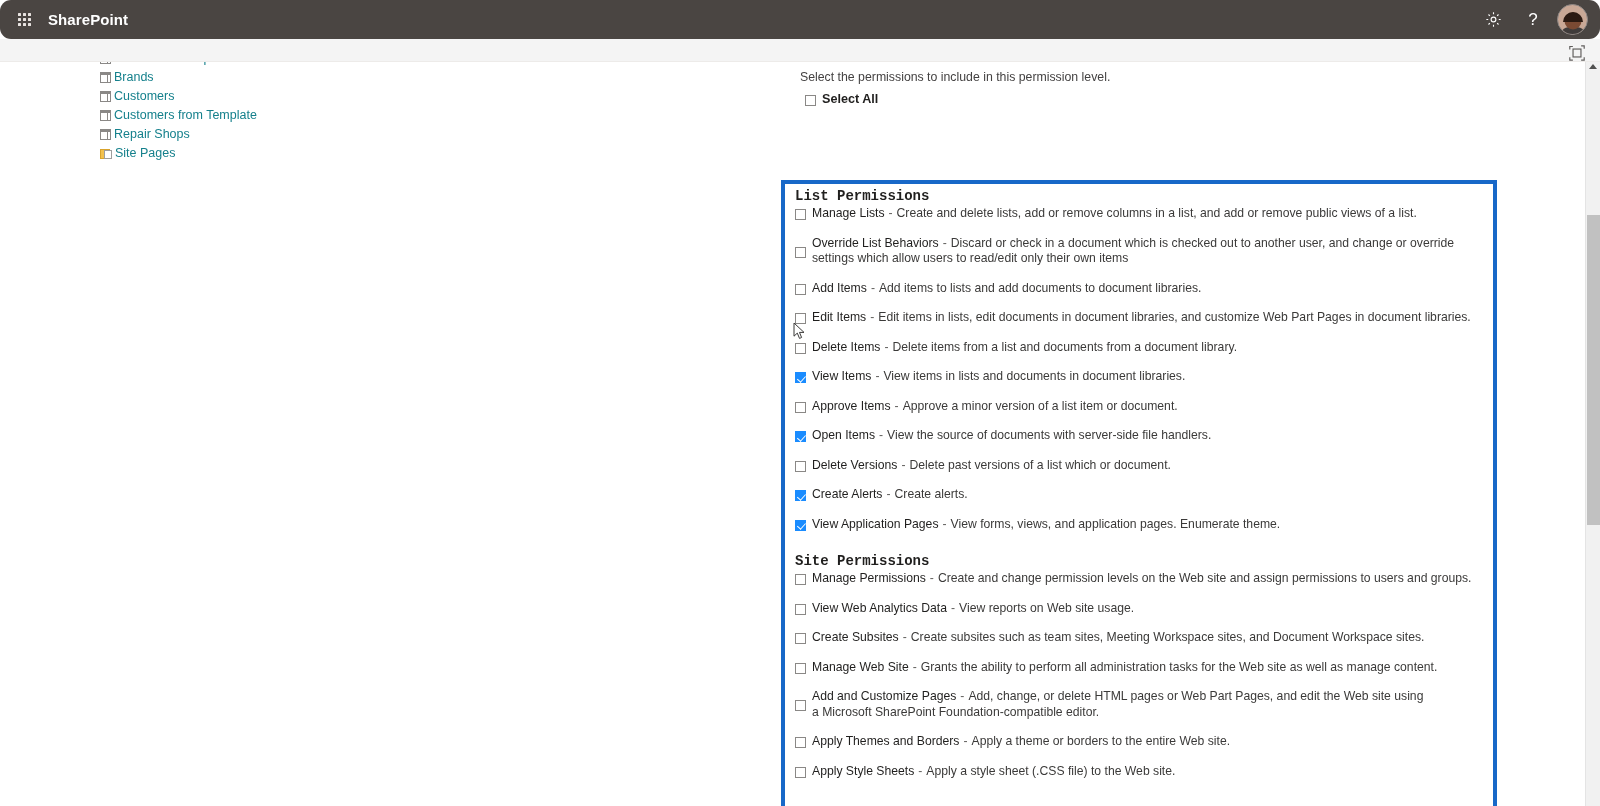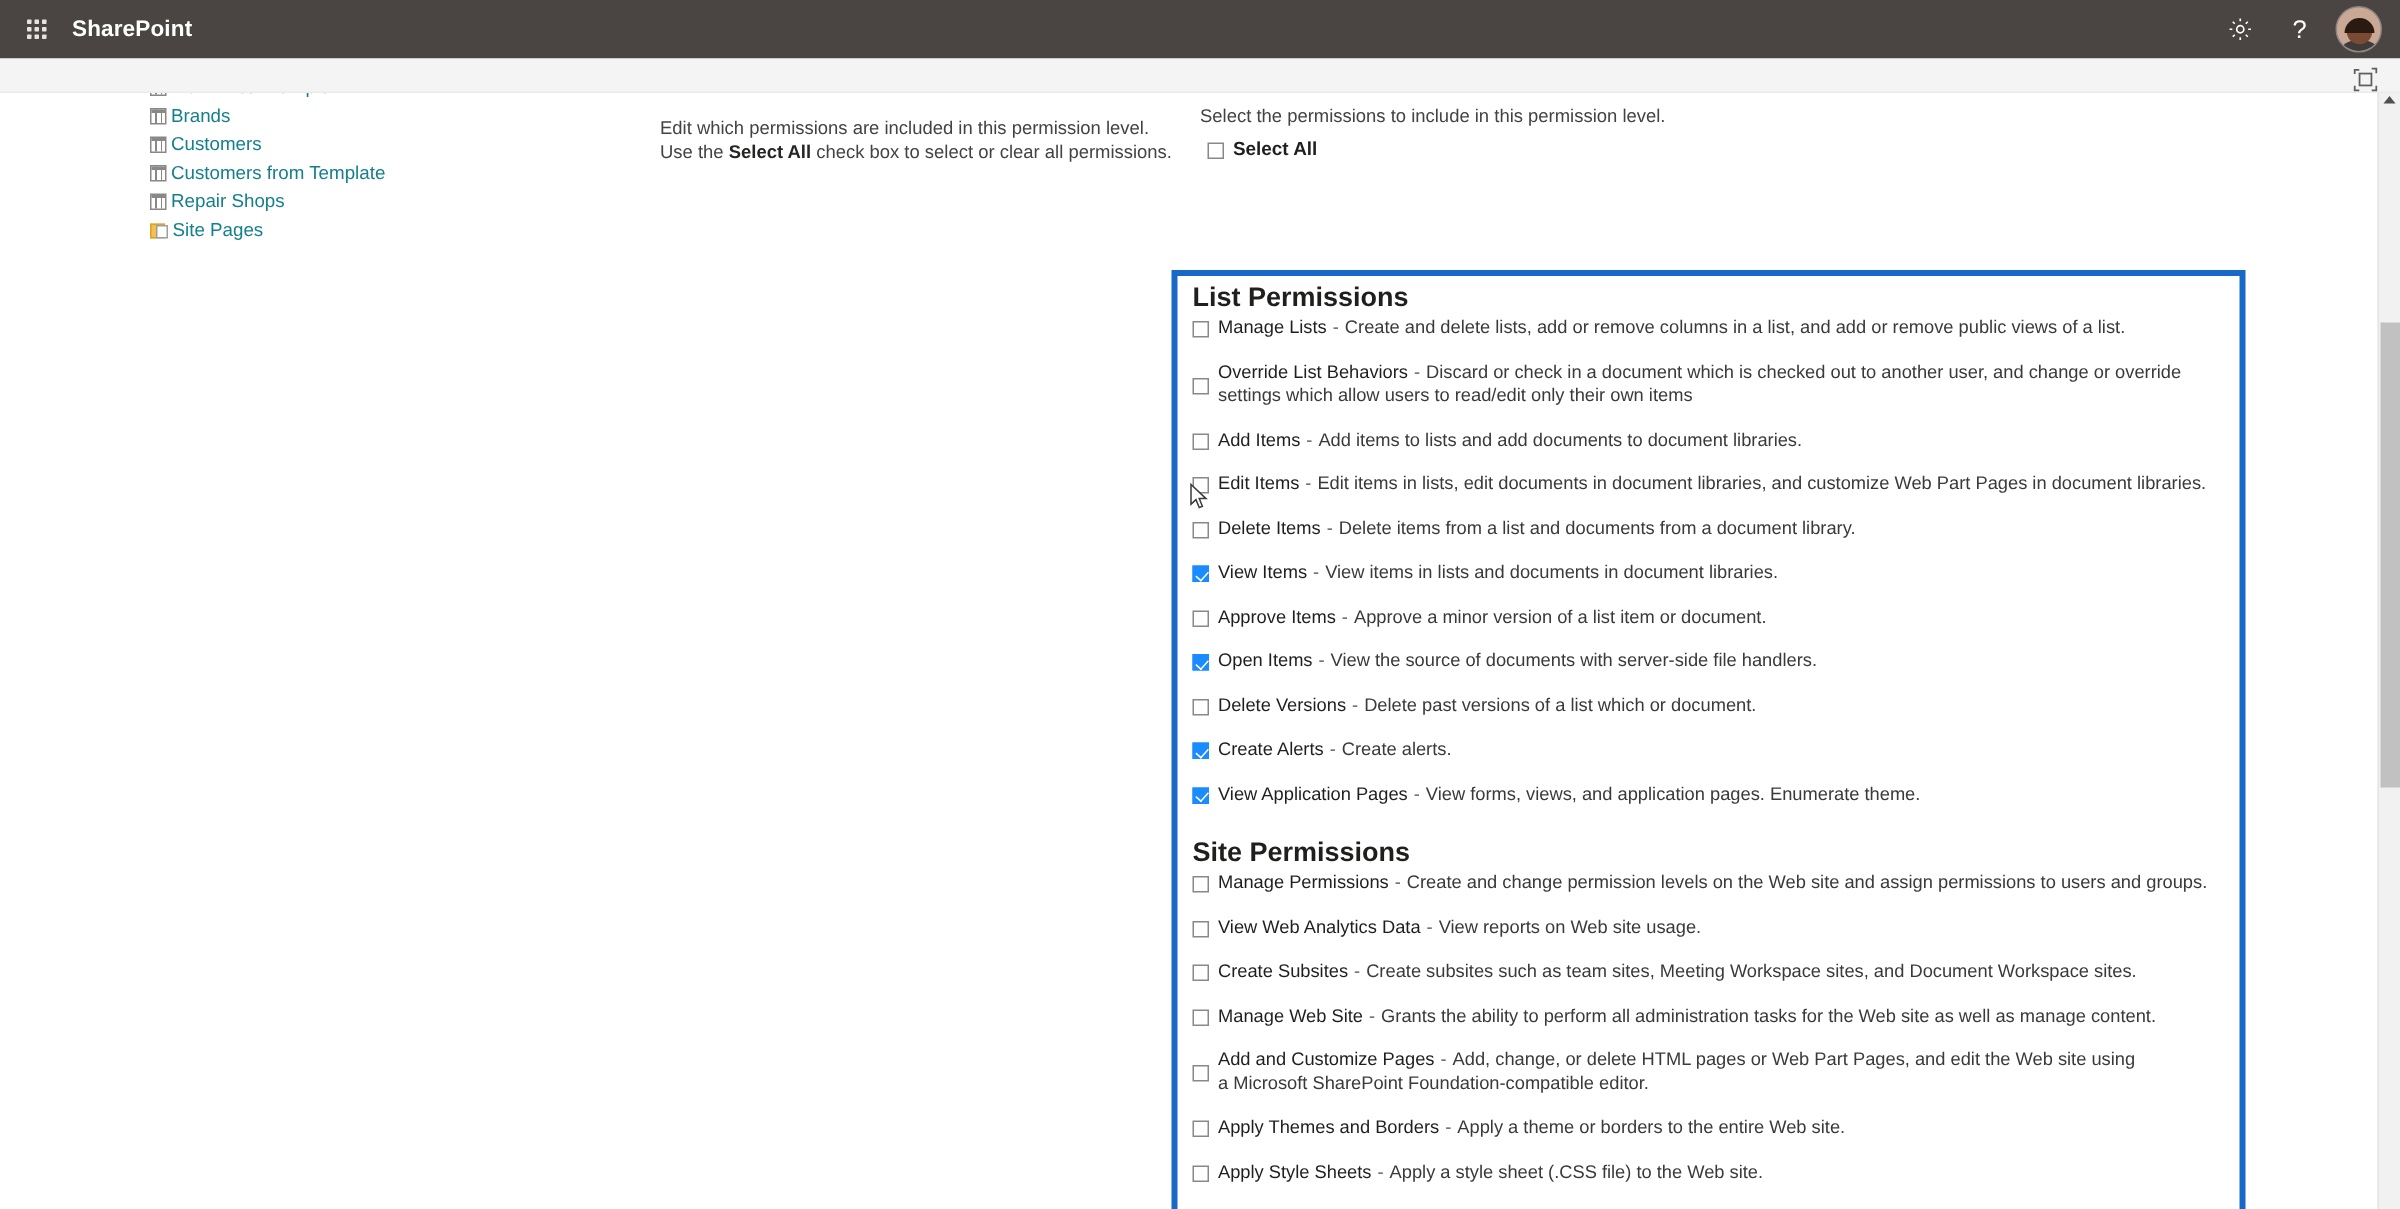--- a/index.html
+++ b/index.html
@@ -9,21 +9,21 @@
     background: #ffffff;
     font-family: "Liberation Sans", sans-serif;
   }
   body { position: relative; }
 
   
   .suite-bar {
     position: absolute; top: 0; left: 0;
     width: 1600px; height: 39px;
     background: #4a4542;
-    display: flex; align-items: center;
+    display: flex; align-items: center; border-radius: 11px;
   }
   .waffle {
     width: 48px; height: 39px;
     display: flex; align-items: center; justify-content: center;
     cursor: pointer;
   }
   .waffle-grid {
     display: grid;
     grid-template-columns: repeat(3, 3px);
     grid-template-rows: repeat(3, 3px);
@@ -194,24 +194,25 @@
     z-index: 5;
   }
 
   
   .perm-list {
     position: absolute;
     left: 795px; top: 126px;
     width: 690px;
   }
   .group-title {
-    font-size: 18px;
+    font-size: 14px;
     font-weight: bold;
     color: #201f1e;
     margin-bottom: 2px;
+    font-family: Liberation Mono, monospace;
   }
   .group-title.site { margin-top: 21px; }
 
   .perm-row {
     display: flex;
     align-items: center;
     margin-bottom: 14px;
   }
   .perm-text {
     font-size: 12.2px;
@@ -351,23 +352,20 @@
       <div class="nav-item">
         <span class="ico-page">
           <span class="fold"></span>
             <span class="sheet"></span>
         </span>
         <span class="nav-label">Site Pages</span>
       </div>
     </div>
   </div>
 
-  <div class="instructions">
-    <span>Edit which permissions are included in this permission level. Use the </span><b>Select All</b><span> check box to select or clear all permissions.</span>
-  </div>
 
   <div class="perm-col">
     <div class="perm-intro">Select the permissions to include in this permission level.</div>
     <div class="select-all-row">
       <span class="cb"></span>
       <span class="lbl">Select All</span>
     </div>
   </div>
 
   <div class="perm-list">

